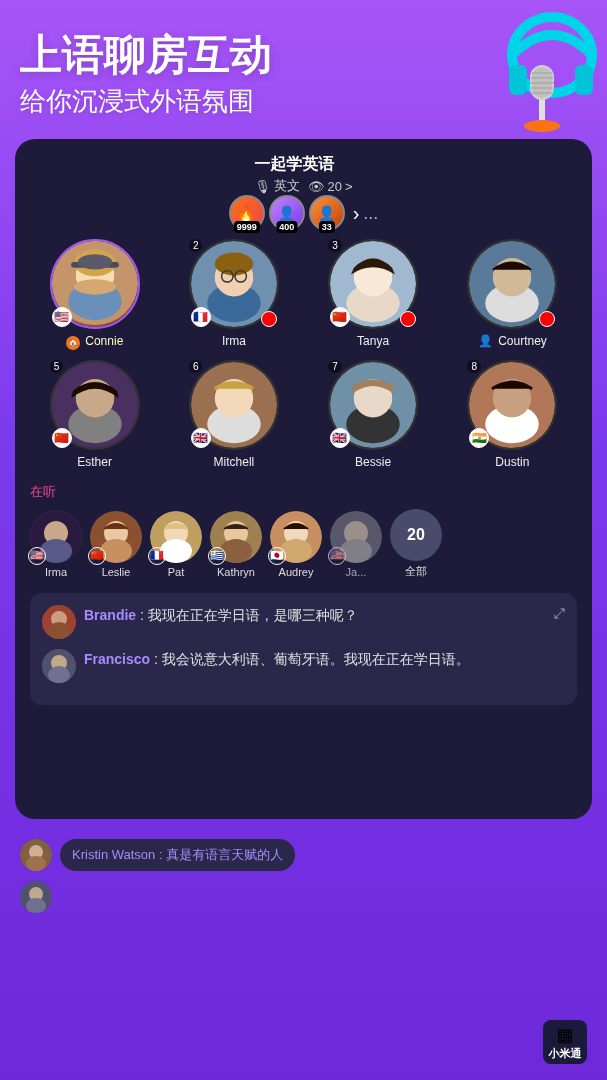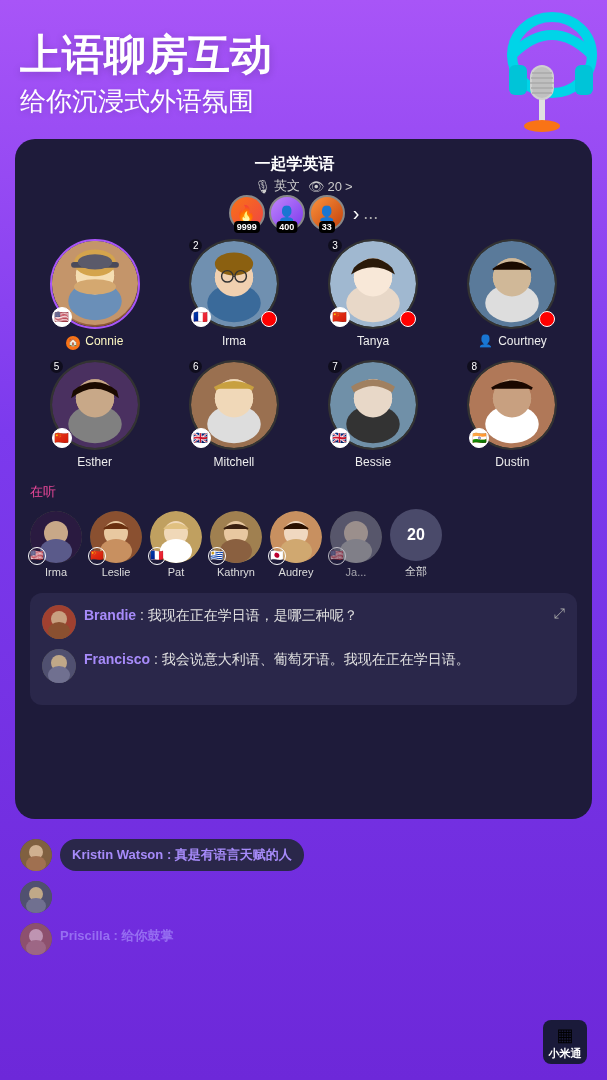--- a/index.html
+++ b/index.html
@@ -344,21 +344,21 @@
     }
     .comment-bubble {
       background: #2a274a;
       border-radius: 16px;
       padding: 7px 12px;
       font-size: 13px;
       color: #e0e0e0;
       max-width: 85%;
     }
     .comment-bubble span {
-      font-weight: 700;
+      font-weight: 400;
       color: #a78bfa;
     }
     .comment-plain {
       font-size: 13px;
       color: #e0e0e0;
       padding: 4px 0;
     }
     .comment-plain span {
       font-weight: 700;
       color: #a78bfa;
@@ -784,33 +784,20 @@
   <div class="comment-item">
     <div class="comment-avatar">
       <svg viewBox="0 0 32 32" xmlns="http://www.w3.org/2000/svg" style="width:32px;height:32px;">
         <circle cx="16" cy="16" r="16" fill="#505070"></circle>
         <circle cx="16" cy="13" r="7" fill="#c0a888"></circle>
         <ellipse cx="16" cy="25" rx="10" ry="8" fill="#707090"></ellipse>
       </svg>
     </div>
   </div>
 
-  <div class="comment-item partially-visible">
-    <div class="comment-avatar">
-      <svg viewBox="0 0 32 32" xmlns="http://www.w3.org/2000/svg" style="width:32px;height:32px;">
-        <circle cx="16" cy="16" r="16" fill="#9a6040"></circle>
-        <circle cx="16" cy="13" r="7" fill="#e0c0a0"></circle>
-        <ellipse cx="16" cy="25" rx="10" ry="8" fill="#b08060"></ellipse>
-      </svg>
-    </div>
-    <div class="comment-plain">
-      <span>Priscilla</span>
-      <span>: 给你鼓掌</span>
-    </div>
-  </div>
 
 </div>
 
 <div class="bottom-logo">
   <div class="logo-box">
     <div style="display:flex;flex-direction:column;align-items:center;">
       <span style="font-size:18px;">▦</span>
       <span class="logo-text">小米通</span>
     </div>
   </div>

